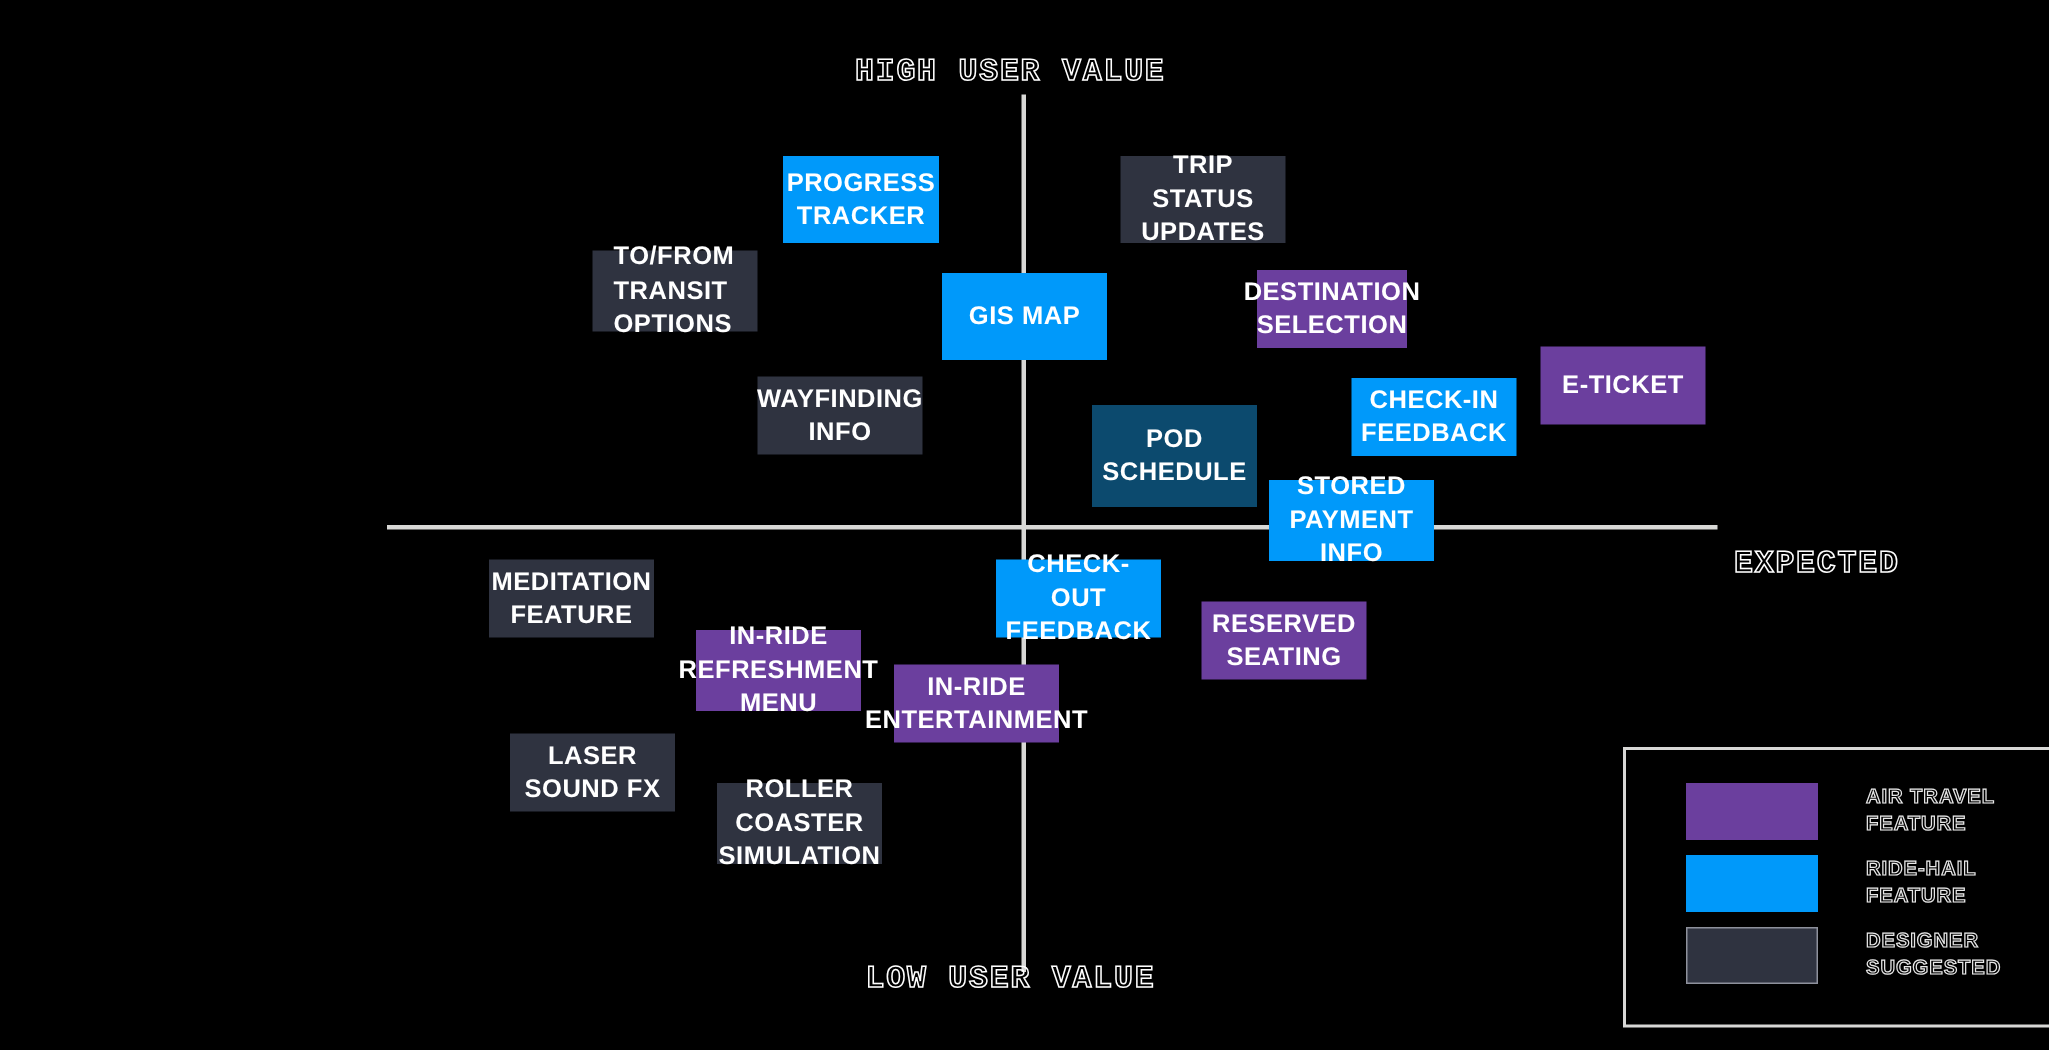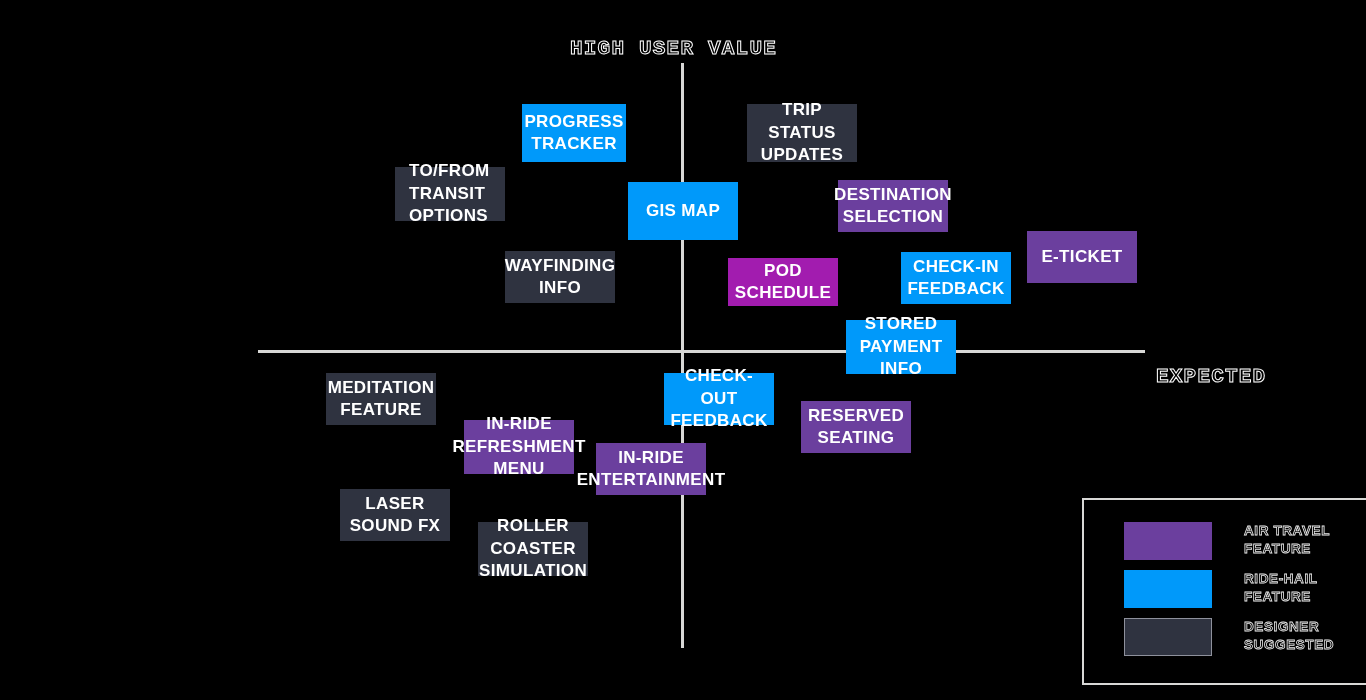--- a/index.html
+++ b/index.html
@@ -91,37 +91,38 @@
 </style>
 </head>
 <body>
 
 <div id="stage">
 
   <div class="axis-v" style="left:681px;top:63px;height:585px;"></div>
   <div class="axis-h" style="left:258px;top:350px;width:887px;"></div>
 
   <div class="axis-label" style="left:570px;top:38px;">HIGH USER VALUE</div>
+  <div class="axis-label" style="left:577px;top:643px;">LOW USER VALUE</div>
   <div class="axis-label" style="left:1156px;top:338px;margin-top:28px;">EXPECTED</div>
 
   <div id="nodes">
       <div class="node" style="left: 522px; top: 104px; width: 104px; height: 58px; background: rgb(0, 153, 250);">PROGRESS
 TRACKER</div>
       <div class="node" style="left: 747px; top: 104px; width: 110px; height: 58px; background: rgb(47, 51, 64);">TRIP STATUS
 UPDATES</div>
       <div class="node left-align" style="left: 395px; top: 167px; width: 110px; height: 54px; background: rgb(47, 51, 64);">TO/FROM
 TRANSIT
 OPTIONS</div>
       <div class="node" style="left: 628px; top: 182px; width: 110px; height: 58px; background: rgb(0, 153, 250);">GIS MAP</div>
-      <div class="node" style="left: 838px; top: 180px; width: 110px; height: 52px; background: rgb(107, 63, 158);">DESTINATION
+      <div class="node" style="left: 838px; top: 180px; width: 100px; height: 52px; background: rgb(107, 63, 158);">DESTINATION
 SELECTION</div>
       <div class="node" style="left: 1027px; top: 231px; width: 110px; height: 52px; background: rgb(107, 63, 158);">E-TICKET</div>
       <div class="node" style="left: 505px; top: 251px; width: 110px; height: 52px; background: rgb(47, 51, 64);">WAYFINDING
 INFO</div>
-      <div class="node" style="left: 728px; top: 258px; width: 110px; height: 48px; background: #a21caf;">POD
+      <div class="node" style="left: 728px; top: 270px; width: 110px; height: 68px; background: #0c4a6e;">POD
 SCHEDULE</div>
       <div class="node" style="left: 901px; top: 252px; width: 110px; height: 52px; background: rgb(0, 153, 250);">CHECK-IN
 FEEDBACK</div>
       <div class="node" style="left: 846px; top: 320px; width: 110px; height: 54px; background: rgb(0, 153, 250);">STORED
 PAYMENT
 INFO</div>
       <div class="node" style="left: 306px; top: 373px; width: 110px; height: 52px; background: rgb(47, 51, 64); margin-left: 20px;">MEDITATION
 FEATURE</div>
       <div class="node" style="left: 664px; top: 373px; width: 110px; height: 52px; background: rgb(0, 153, 250);">CHECK-OUT
 FEEDBACK</div>

